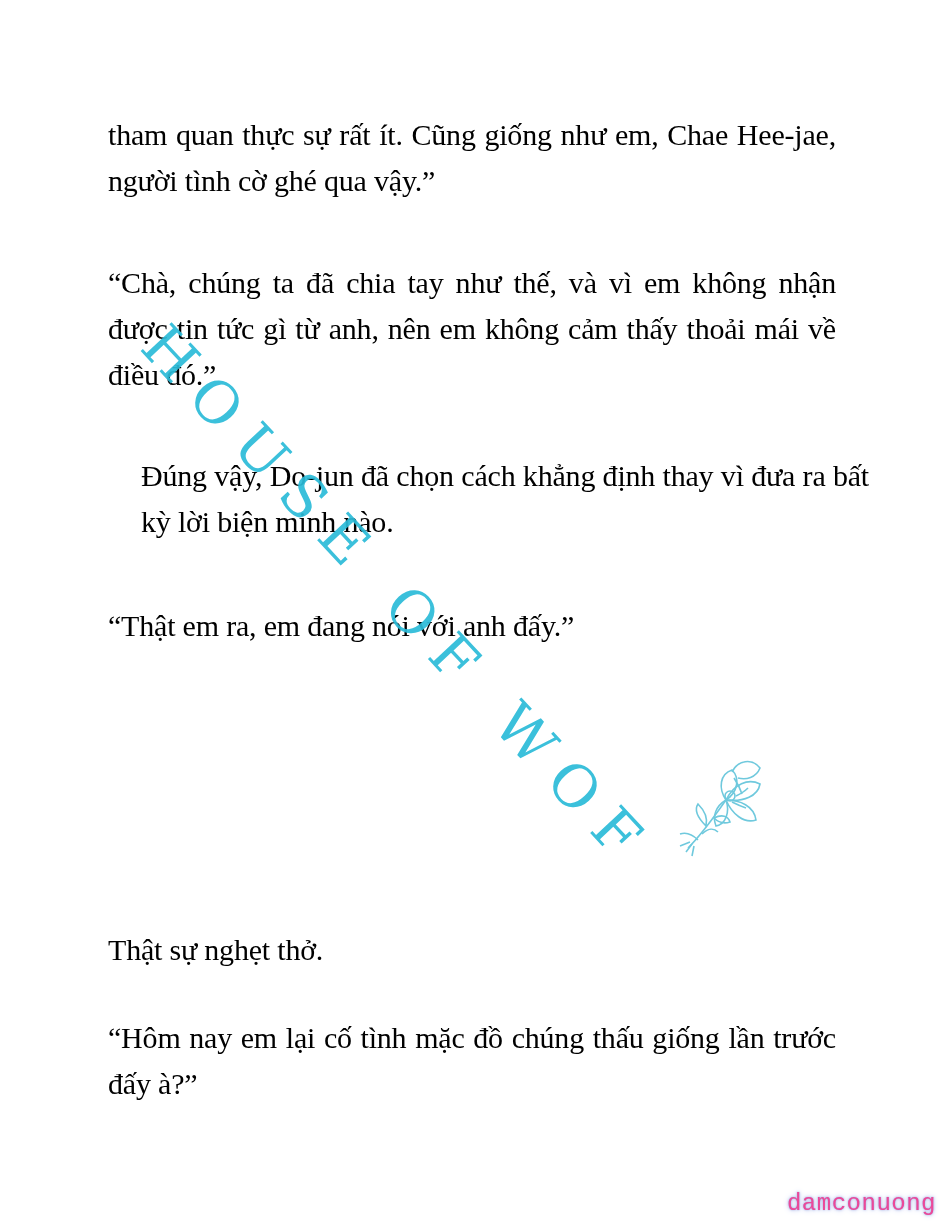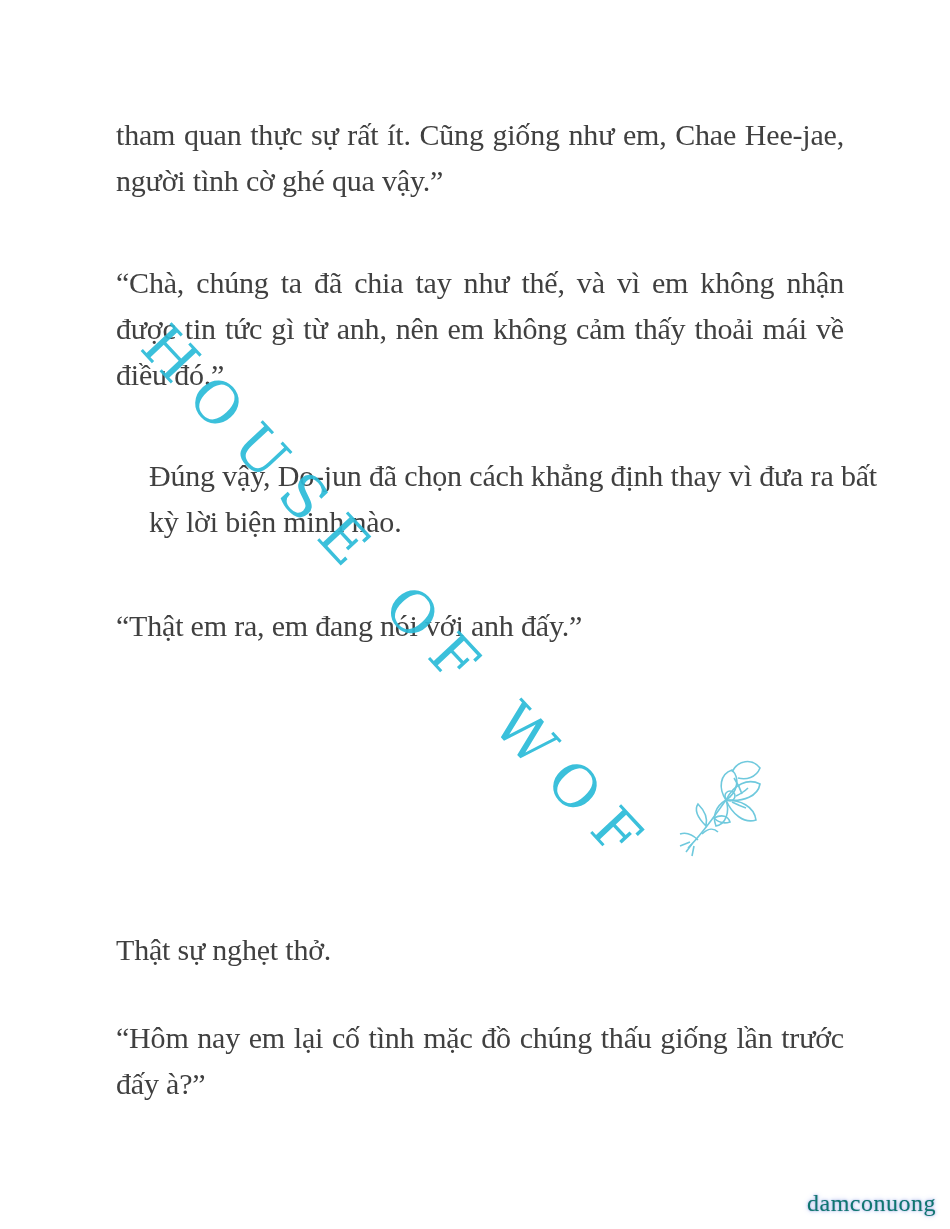--- a/index.html
+++ b/index.html
@@ -14,27 +14,27 @@
       overflow: hidden;
     }
     .page {
       position: absolute;
       left: 0; top: 0;
       width: 950px; height: 1229px;
       background: #ffffff;
     }
     .para {
       position: absolute;
-      left: 116px;
+      left: 108px;
       width: 728px;
       margin: 0;
       font-family: "Liberation Serif", "DejaVu Serif", serif;
       font-size: 30px;
       line-height: 46px;
-      color: #404040;
+      color: #000000;
       text-align: justify;
       letter-spacing: -0.2px;
     }
     .watermark {
       position: absolute;
       left: 0; top: 0;
       width: 950px; height: 1229px;
       pointer-events: none;
     }
     .wm-text {
@@ -55,23 +55,23 @@
       left: 668px;
       top: 748px;
       width: 120px;
       height: 110px;
       opacity: 0.75;
     }
     .site-mark {
       position: absolute;
       right: 14px;
       bottom: 12px;
-      font-family: Liberation Serif, serif;
+      font-family: Liberation Mono, monospace;
       font-size: 24px;
-      color: #0f766e;
+      color: #ec4899;
       letter-spacing: 0.5px;
       text-shadow: 0 0 3px #a9b6e6, 0 0 6px #c6cff2, 0 0 1px #8f9fdc;
     }
   </style>
 </head>
 <body>
 
 <div class="page">
 
   <p class="para" style="top:112px;">tham quan thực sự rất ít. Cũng giống như em, Chae Hee-jae, người tình cờ ghé qua vậy.”</p>

